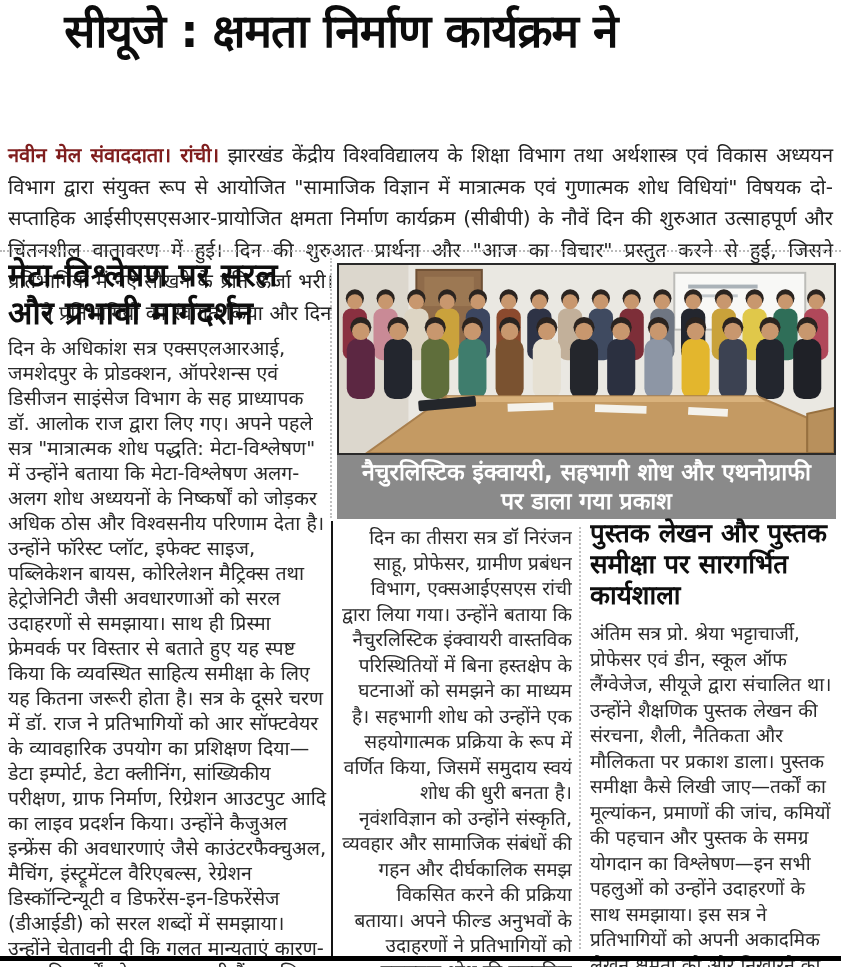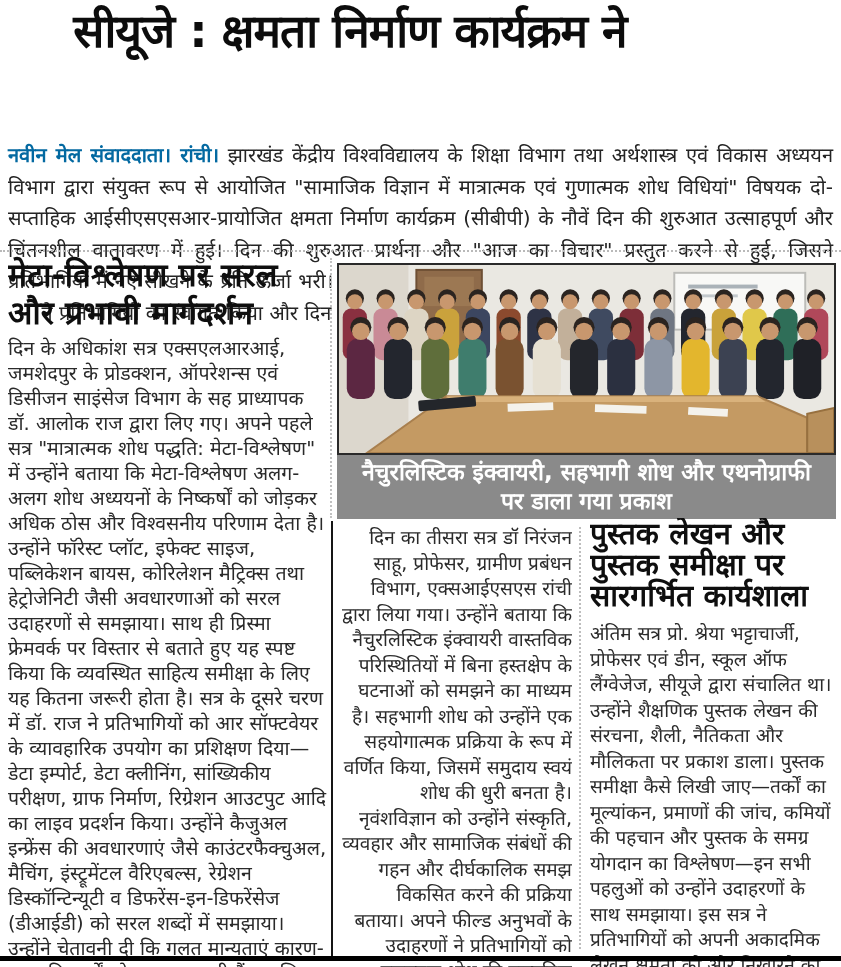--- a/index.html
+++ b/index.html
@@ -2,31 +2,31 @@
 <html lang="hi"><head>
 <meta charset="utf-8">
 <style>
   html,body{margin:0;padding:0;background:#ffffff;}
   .page{
     position:relative;width:841px;height:967px;margin:0 auto;background:#ffffff;
     font-family:"DejaVu Sans",sans-serif;color:#1c1c1c;overflow:hidden;
   }
   
   .headline{
-    position:absolute;top:4px;left:16px;width:668px;text-align:center;
+    position:absolute;top:4px;left:7px;width:668px;text-align:center;
     font-weight:900;color:#0c0c0c;letter-spacing:-1px;
   }
   .headline .hl{font-size:46px;line-height:55px;}
   
   .intro{
     position:absolute;top:120px;left:8px;width:825px;
     font-size:20px;line-height:31.5px;color:#242424;
     text-align:justify;text-align-last:center;
   }
-  .intro .byline{font-weight:bold;color:#0369a1;}
+  .intro .byline{font-weight:bold;color:#7f1d1d;}
   
   .hrule-dotted{
     position:absolute;top:250px;left:0;width:841px;height:0;
     border-top:2px dotted #b9b9b9;
   }
   
   .col-left{position:absolute;top:256px;left:8px;width:320px;overflow:hidden;}
   .col-left h2{
     margin:0 0 4px 0;font-size:32px;line-height:38px;font-weight:800;color:#0e0e0e;
   }
@@ -57,21 +57,21 @@
   }
   .caption-bar .cap{
     color:#ffffff;font-weight:800;font-size:23px;line-height:29px;text-align:center;
   }
   
   .col-mid{position:absolute;top:525px;left:341px;width:231px;overflow:hidden;}
   .col-mid p{margin:0;font-size:19px;line-height:25.5px;color:#2a2a2a;text-align:right;}
   
   .col-right{position:absolute;top:518px;left:590px;width:245px;overflow:hidden;}
   .col-right h2{
-    margin:0 0 10px 0;font-size:30px;line-height:31px;font-weight:800;color:#0e0e0e;
+    margin:0 0 10px 0;font-size:26px;line-height:31px;font-weight:800;color:#0e0e0e;
   }
   .col-right p{margin:0;font-size:19px;line-height:25.5px;color:#2a2a2a;text-align:left;}
   
   .bottom-rule{position:absolute;top:956px;left:0;width:841px;height:5px;background:#000;}
 </style>
 </head>
 <body>
 
 <div class="page">
 

